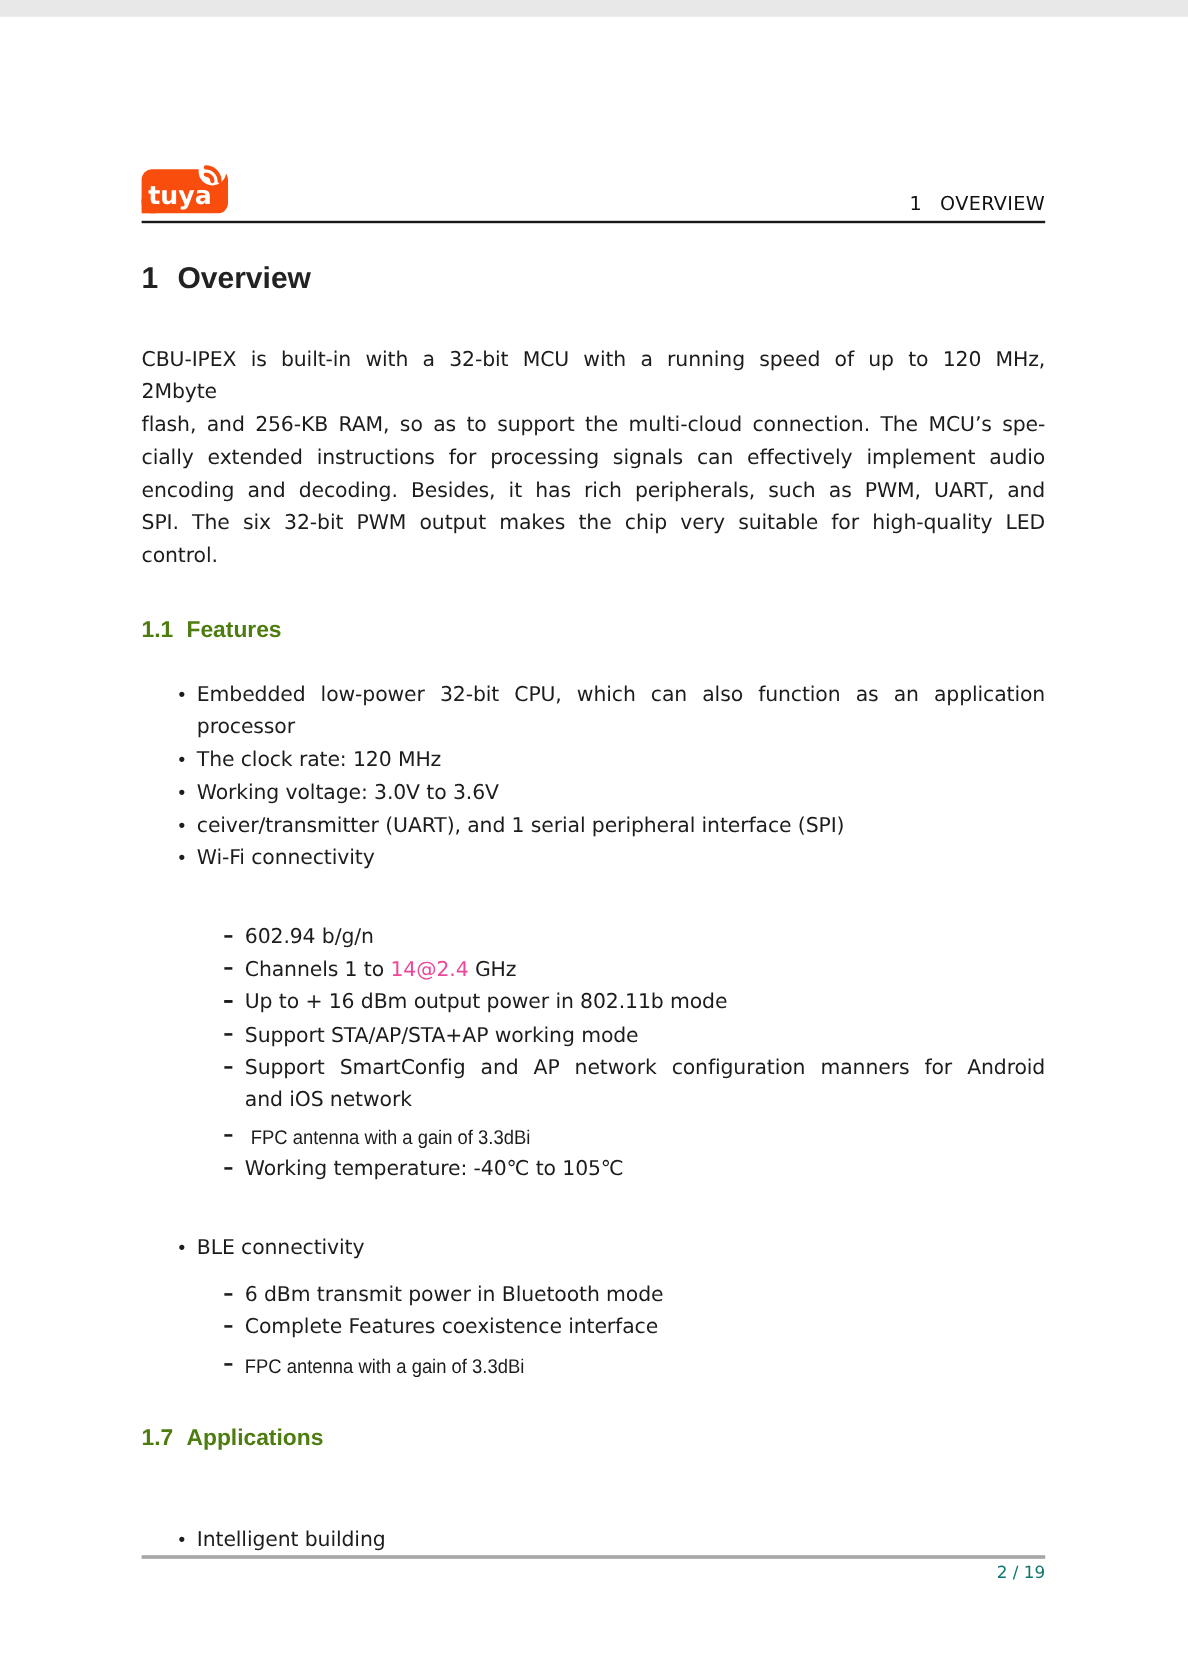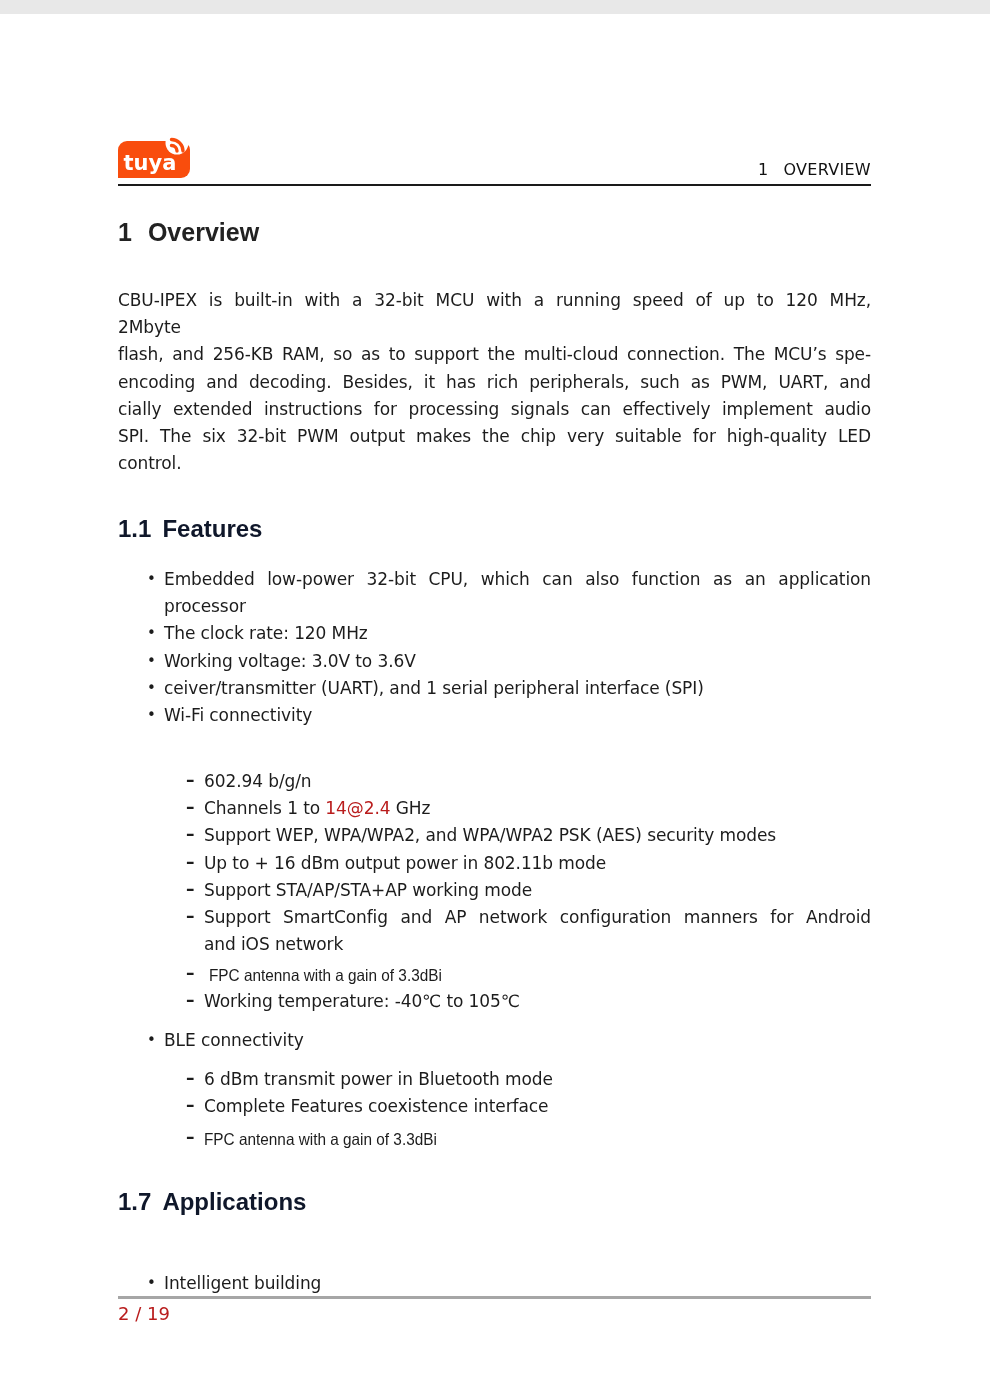--- a/index.html
+++ b/index.html
@@ -29,45 +29,45 @@
 
   
   .h1{
     top:204px;
     font-family:"Liberation Sans",sans-serif;
     font-weight:bold;font-size:25px;color:#222;
   }
   .h1 .num{margin-right:16px;}
   .h2{
     font-family:"Liberation Sans",sans-serif;
-    font-weight:bold;font-size:24px;color:#0f172a;
+    font-weight:bold;font-size:19px;color:#4d7c0f;
   }
   .h2 .num{margin-right:11px;}
 
   
   .para{top:273px;font-size:17px;line-height:27.2px;letter-spacing:-0.1px;}
   .j{text-align:justify;text-align-last:justify;}
   .line{width:100%;}
 
   
   .li{position:relative;padding-left:46px;font-size:17px;line-height:27.2px;letter-spacing:-0.1px;}
   .li .mk{position:absolute;left:29px;top:0;font-size:15px;}
   .li2{position:relative;padding-left:86px;font-size:17px;line-height:27.2px;letter-spacing:-0.1px;}
   .li2 .mk{position:absolute;left:68px;top:-1px;font-weight:bold;font-size:17px;}
   .cond{
     font-family:"Liberation Sans",sans-serif;
     font-size:16.5px;line-height:25px;letter-spacing:0;
     display:inline-block;transform:scaleX(0.93);transform-origin:left center;
     white-space:nowrap;
   }
-  .link{color:#b91c1c;}
+  .link{color:#ec4899;}
 
   
   .rule-bottom{position:absolute;top:1282px;left:0;width:753px;height:3px;background:#a6a6a6;}
-  .footer-page{position:absolute;top:1289px;left:0;width:753px;text-align:left;font-size:18px;color:#b91c1c;}
+  .footer-page{position:absolute;top:1289px;left:0;width:753px;text-align:right;font-size:14px;color:#0f766e;}
 </style>
 </head>
 <body>
 
 <div class="page">
   <div class="content">
 
     <svg class="logo" viewBox="0 0 76 46">
       <rect x="1" y="9" width="72" height="37" rx="9" fill="#f94d0d"></rect>
       <rect x="1" y="34" width="12" height="12" fill="#f94d0d"></rect>
@@ -85,22 +85,22 @@
     <div class="rule-top"></div>
 
     <div class="abs h1">
       <span class="num">1</span><span>Overview</span>
     </div>
 
     <div class="abs para">
       <div class="line j">CBU-IPEX is built-in with a 32-bit MCU with a running speed of up to 120 MHz,</div>
       <div class="line">2Mbyte</div>
       <div class="line j">flash, and 256-KB RAM, so as to support the multi-cloud connection. The MCU’s spe-</div>
+      <div class="line j">cially extended instructions for processing signals can effectively implement audio</div>
       <div class="line j">encoding and decoding. Besides, it has rich peripherals, such as PWM, UART, and</div>
-      <div class="line j">cially extended instructions for processing signals can effectively implement audio</div>
       <div class="line j">SPI. The six 32-bit PWM output makes the chip very suitable for high-quality LED</div>
       <div class="line">control.</div>
     </div>
 
     <div class="abs h2" style="top:501px;">
       <span class="num">1.1</span><span>Features</span>
     </div>
 
     <div class="abs" style="top:552px;">
       <div class="li">
@@ -130,21 +130,20 @@
       <div class="li2">
         <span class="mk">–</span>
         <div class="line">602.94 b/g/n</div>
       </div>
       <div class="li2">
         <span class="mk">–</span>
         <div class="line"><span>Channels 1 to </span><span class="link">14@2.4</span><span> GHz</span></div>
       </div>
       <div class="li2">
         <span class="mk">–</span>
-        <div class="line">Support WEP, WPA/WPA2, and WPA/WPA2 PSK (AES) security modes</div>
       </div>
       <div class="li2">
         <span class="mk">–</span>
         <div class="line">Up to + 16 dBm output power in 802.11b mode</div>
       </div>
       <div class="li2">
         <span class="mk">–</span>
         <div class="line">Support STA/AP/STA+AP working mode</div>
       </div>
       <div class="li2">

